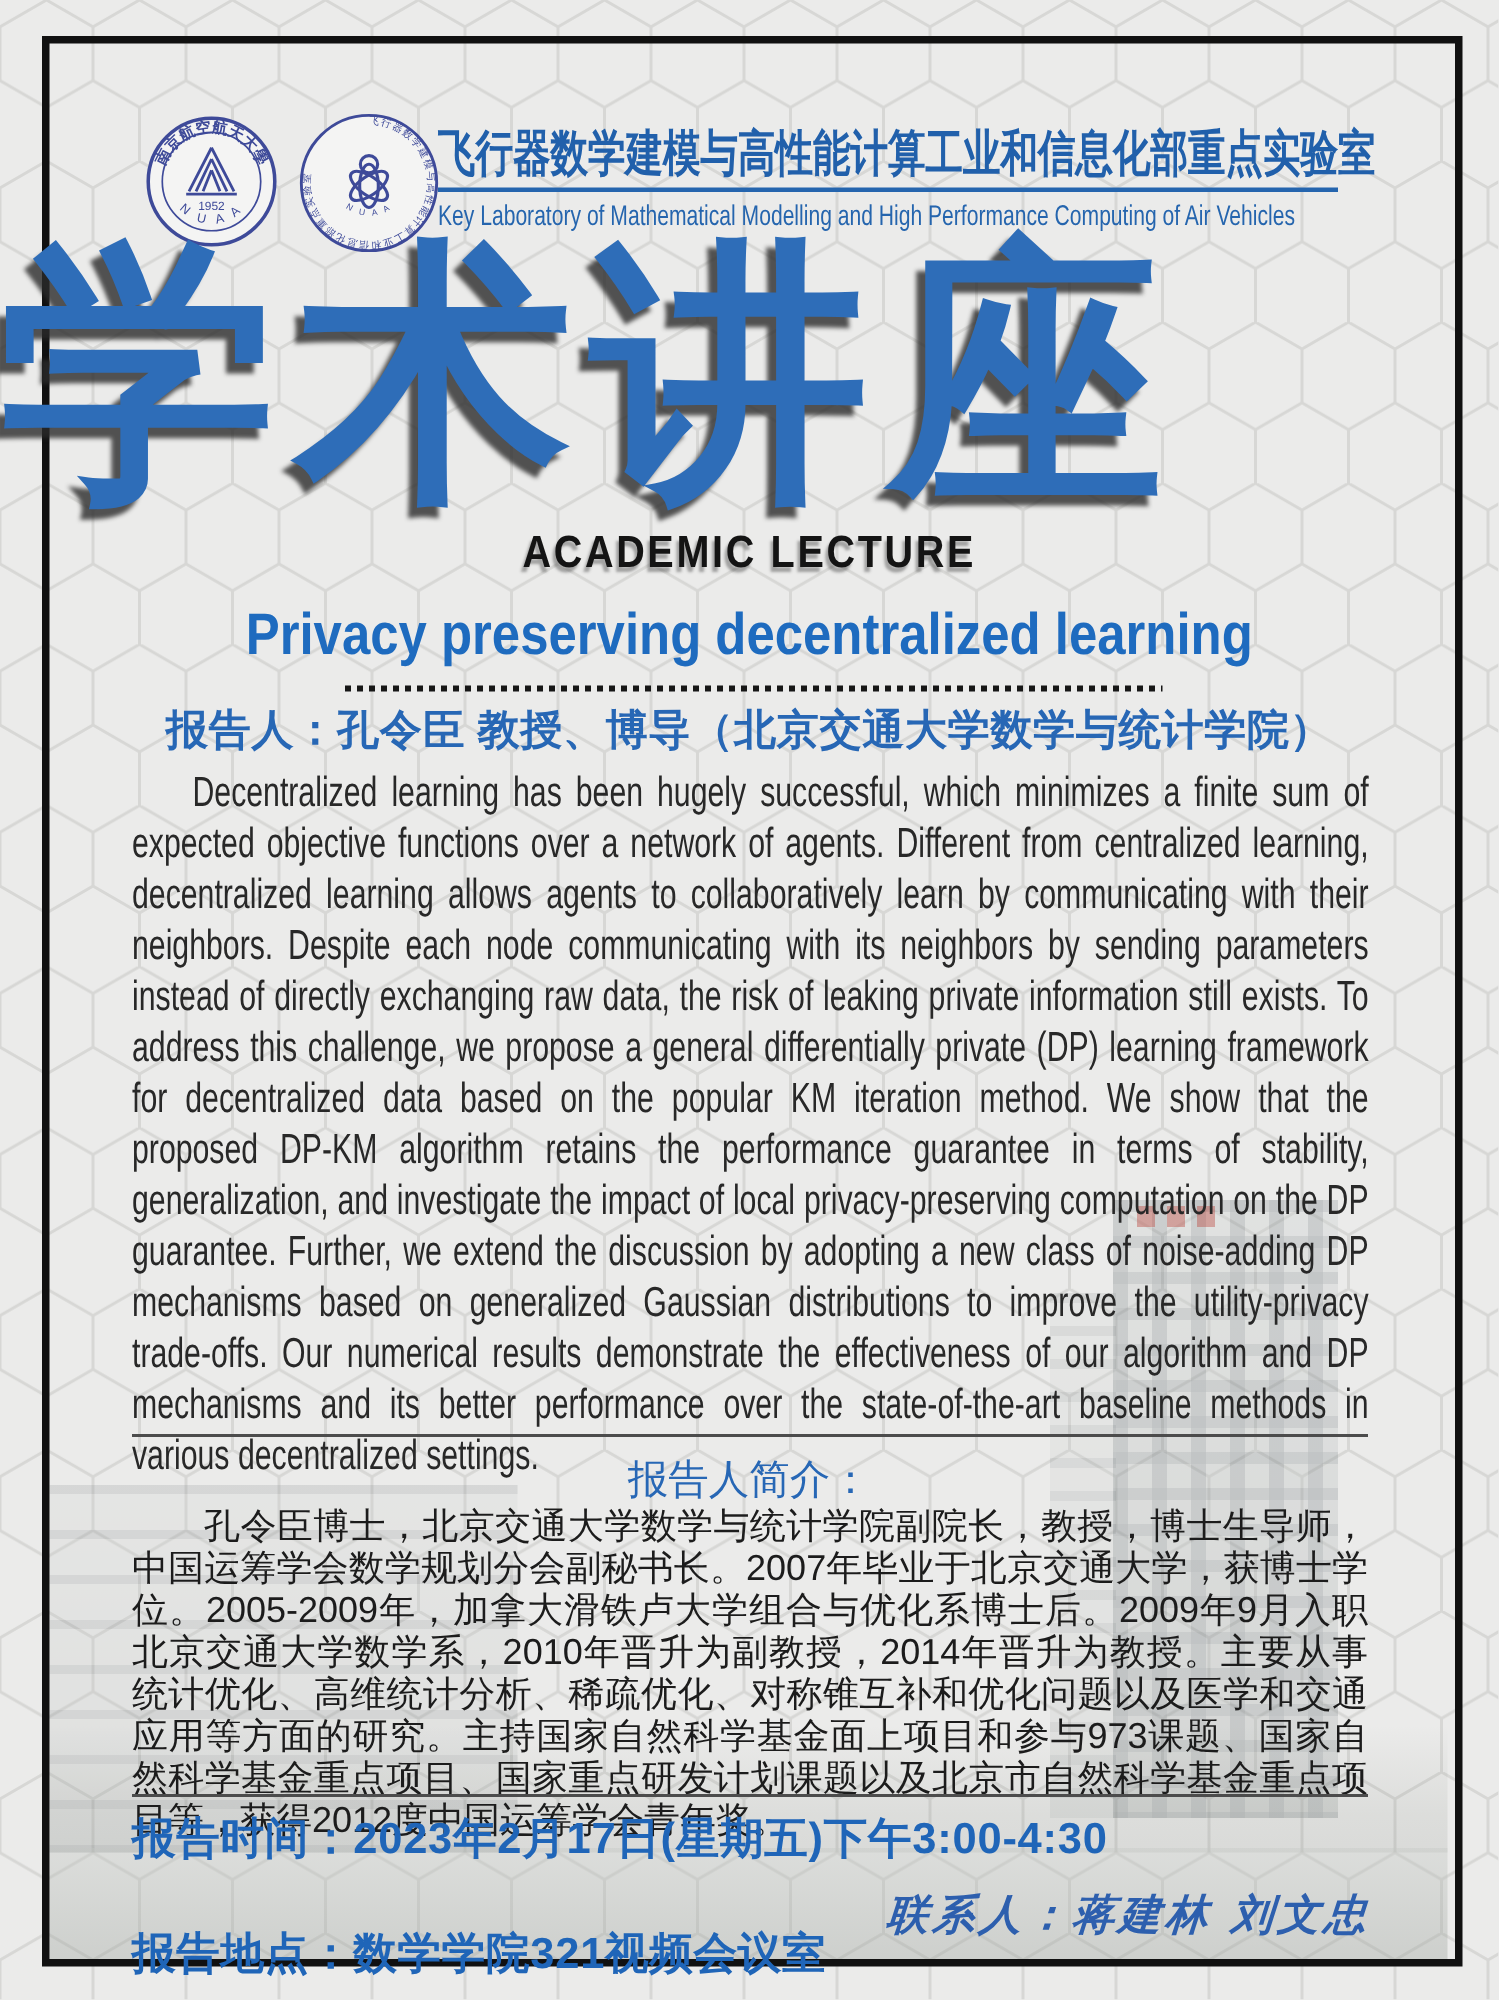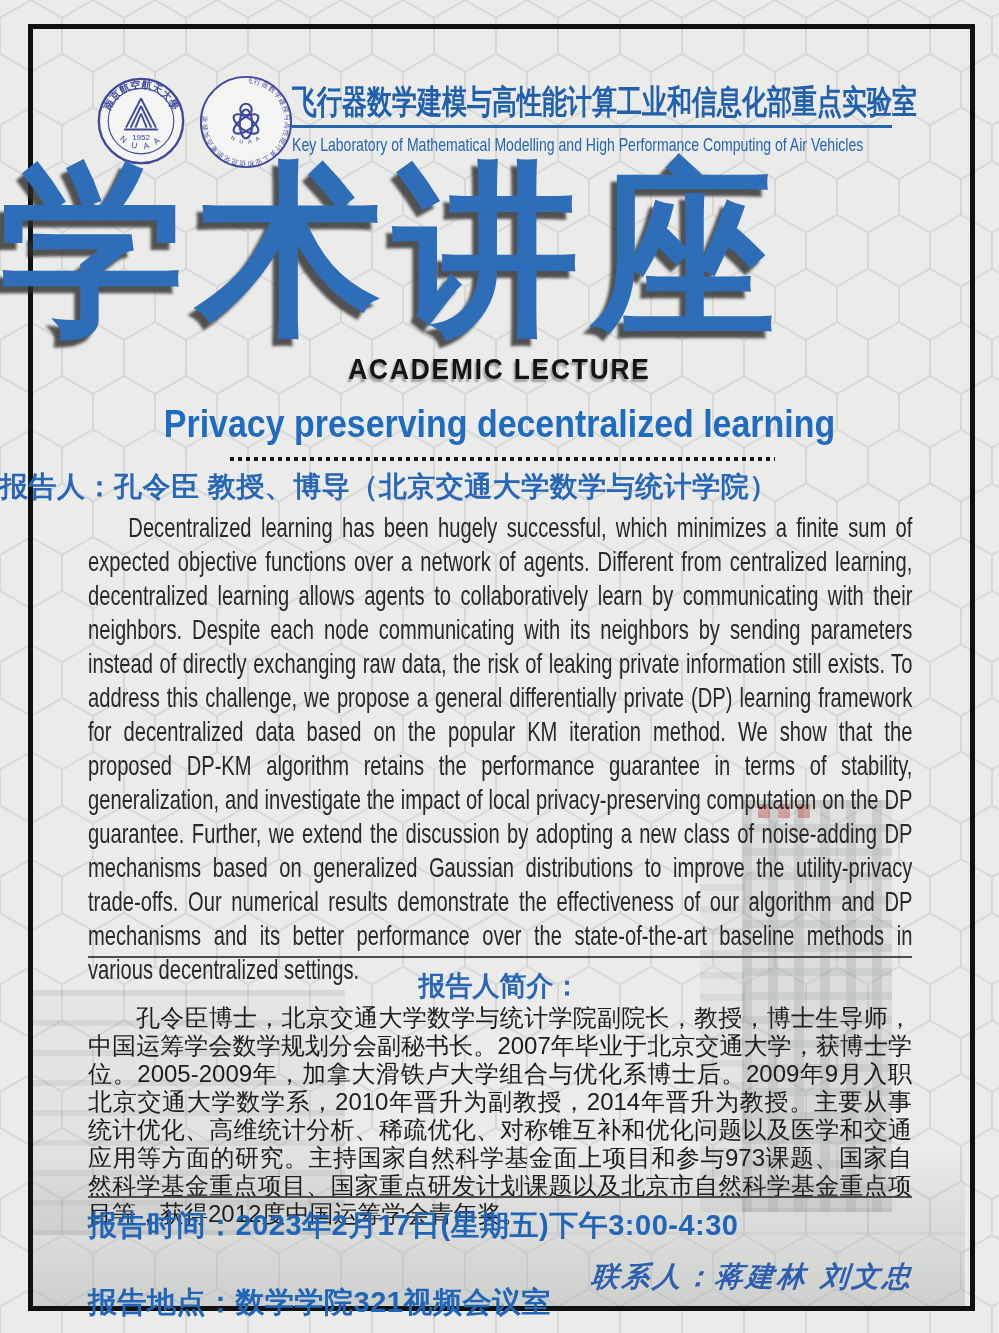--- a/index.html
+++ b/index.html
@@ -37,28 +37,28 @@
   
   .banner-zh{position:absolute;left:0;top:150px;width:100%;font-size:185px;line-height:200px;
     font-weight:900;color:#2e6db8;letter-spacing:12px;text-shadow:-6px 7px 3px rgba(42,42,42,.8);white-space:nowrap;}
   .banner-en{position:absolute;left:0;top:352px;width:100%;text-align:center;font-size:30px;font-weight:bold;
     color:#141414;letter-spacing:2px;transform:scaleX(.88);text-shadow:-2px 3px 2px rgba(70,70,70,.45);}
   
   .lecture-title{position:absolute;left:0;top:402px;width:100%;text-align:center;font-size:39px;font-weight:bold;
     color:#1e6bbf;transform:scaleX(.87);white-space:nowrap;}
   .dotted-rule{position:absolute;left:230px;top:457px;width:545px;height:4px;
     background:repeating-linear-gradient(90deg,#161616 0 4px,rgba(0,0,0,0) 4px 8px);}
-  .speaker-line{position:absolute;left:0;top:468px;width:100%;text-align:left;font-size:28px;font-weight:bold;
+  .speaker-line{position:absolute;left:0;top:468px;width:100%;text-align:center;font-size:28px;font-weight:bold;
     color:#2767b5;letter-spacing:.5px;white-space:nowrap;}
   .abstract{position:absolute;left:88px;top:511px;width:1145px;transform:scaleX(.72);transform-origin:left top;
     font-size:28px;line-height:34px;text-align:justify;text-indent:2em;color:#282828;}
   .rule{position:absolute;left:88px;width:824px;height:2px;background:#4c4c4c;}
   .rule-1{top:956px;}
   .rule-2{top:1196px;}
-  .bio-heading{position:absolute;left:0;top:968px;width:100%;text-align:center;font-size:27px;font-weight:bold;color:#2767b5;}
+  .bio-heading{position:absolute;left:0;top:968px;width:100%;text-align:center;font-size:27px;font-weight:normal;color:#2767b5;}
   .bio-text{position:absolute;left:88px;top:1004px;width:824px;font-size:24px;line-height:28px;text-align:justify;
     text-indent:2em;color:#1c1c1c;}
   .meta-line{position:absolute;left:88px;font-size:29px;font-weight:bold;color:#1f65b8;letter-spacing:.5px;white-space:nowrap;}
   .meta-time{top:1206px;}
   .meta-loc{top:1243px;margin-top:40px;}
   .contact{position:absolute;right:85px;top:1258px;font-family:"DejaVu Serif",serif;font-style:italic;font-weight:bold;
     font-size:28px;color:#2d5fae;letter-spacing:3px;transform:skewX(-4deg);white-space:nowrap;}
   .seal-text{fill:#3e4a99;}
 </style>
 </head>

